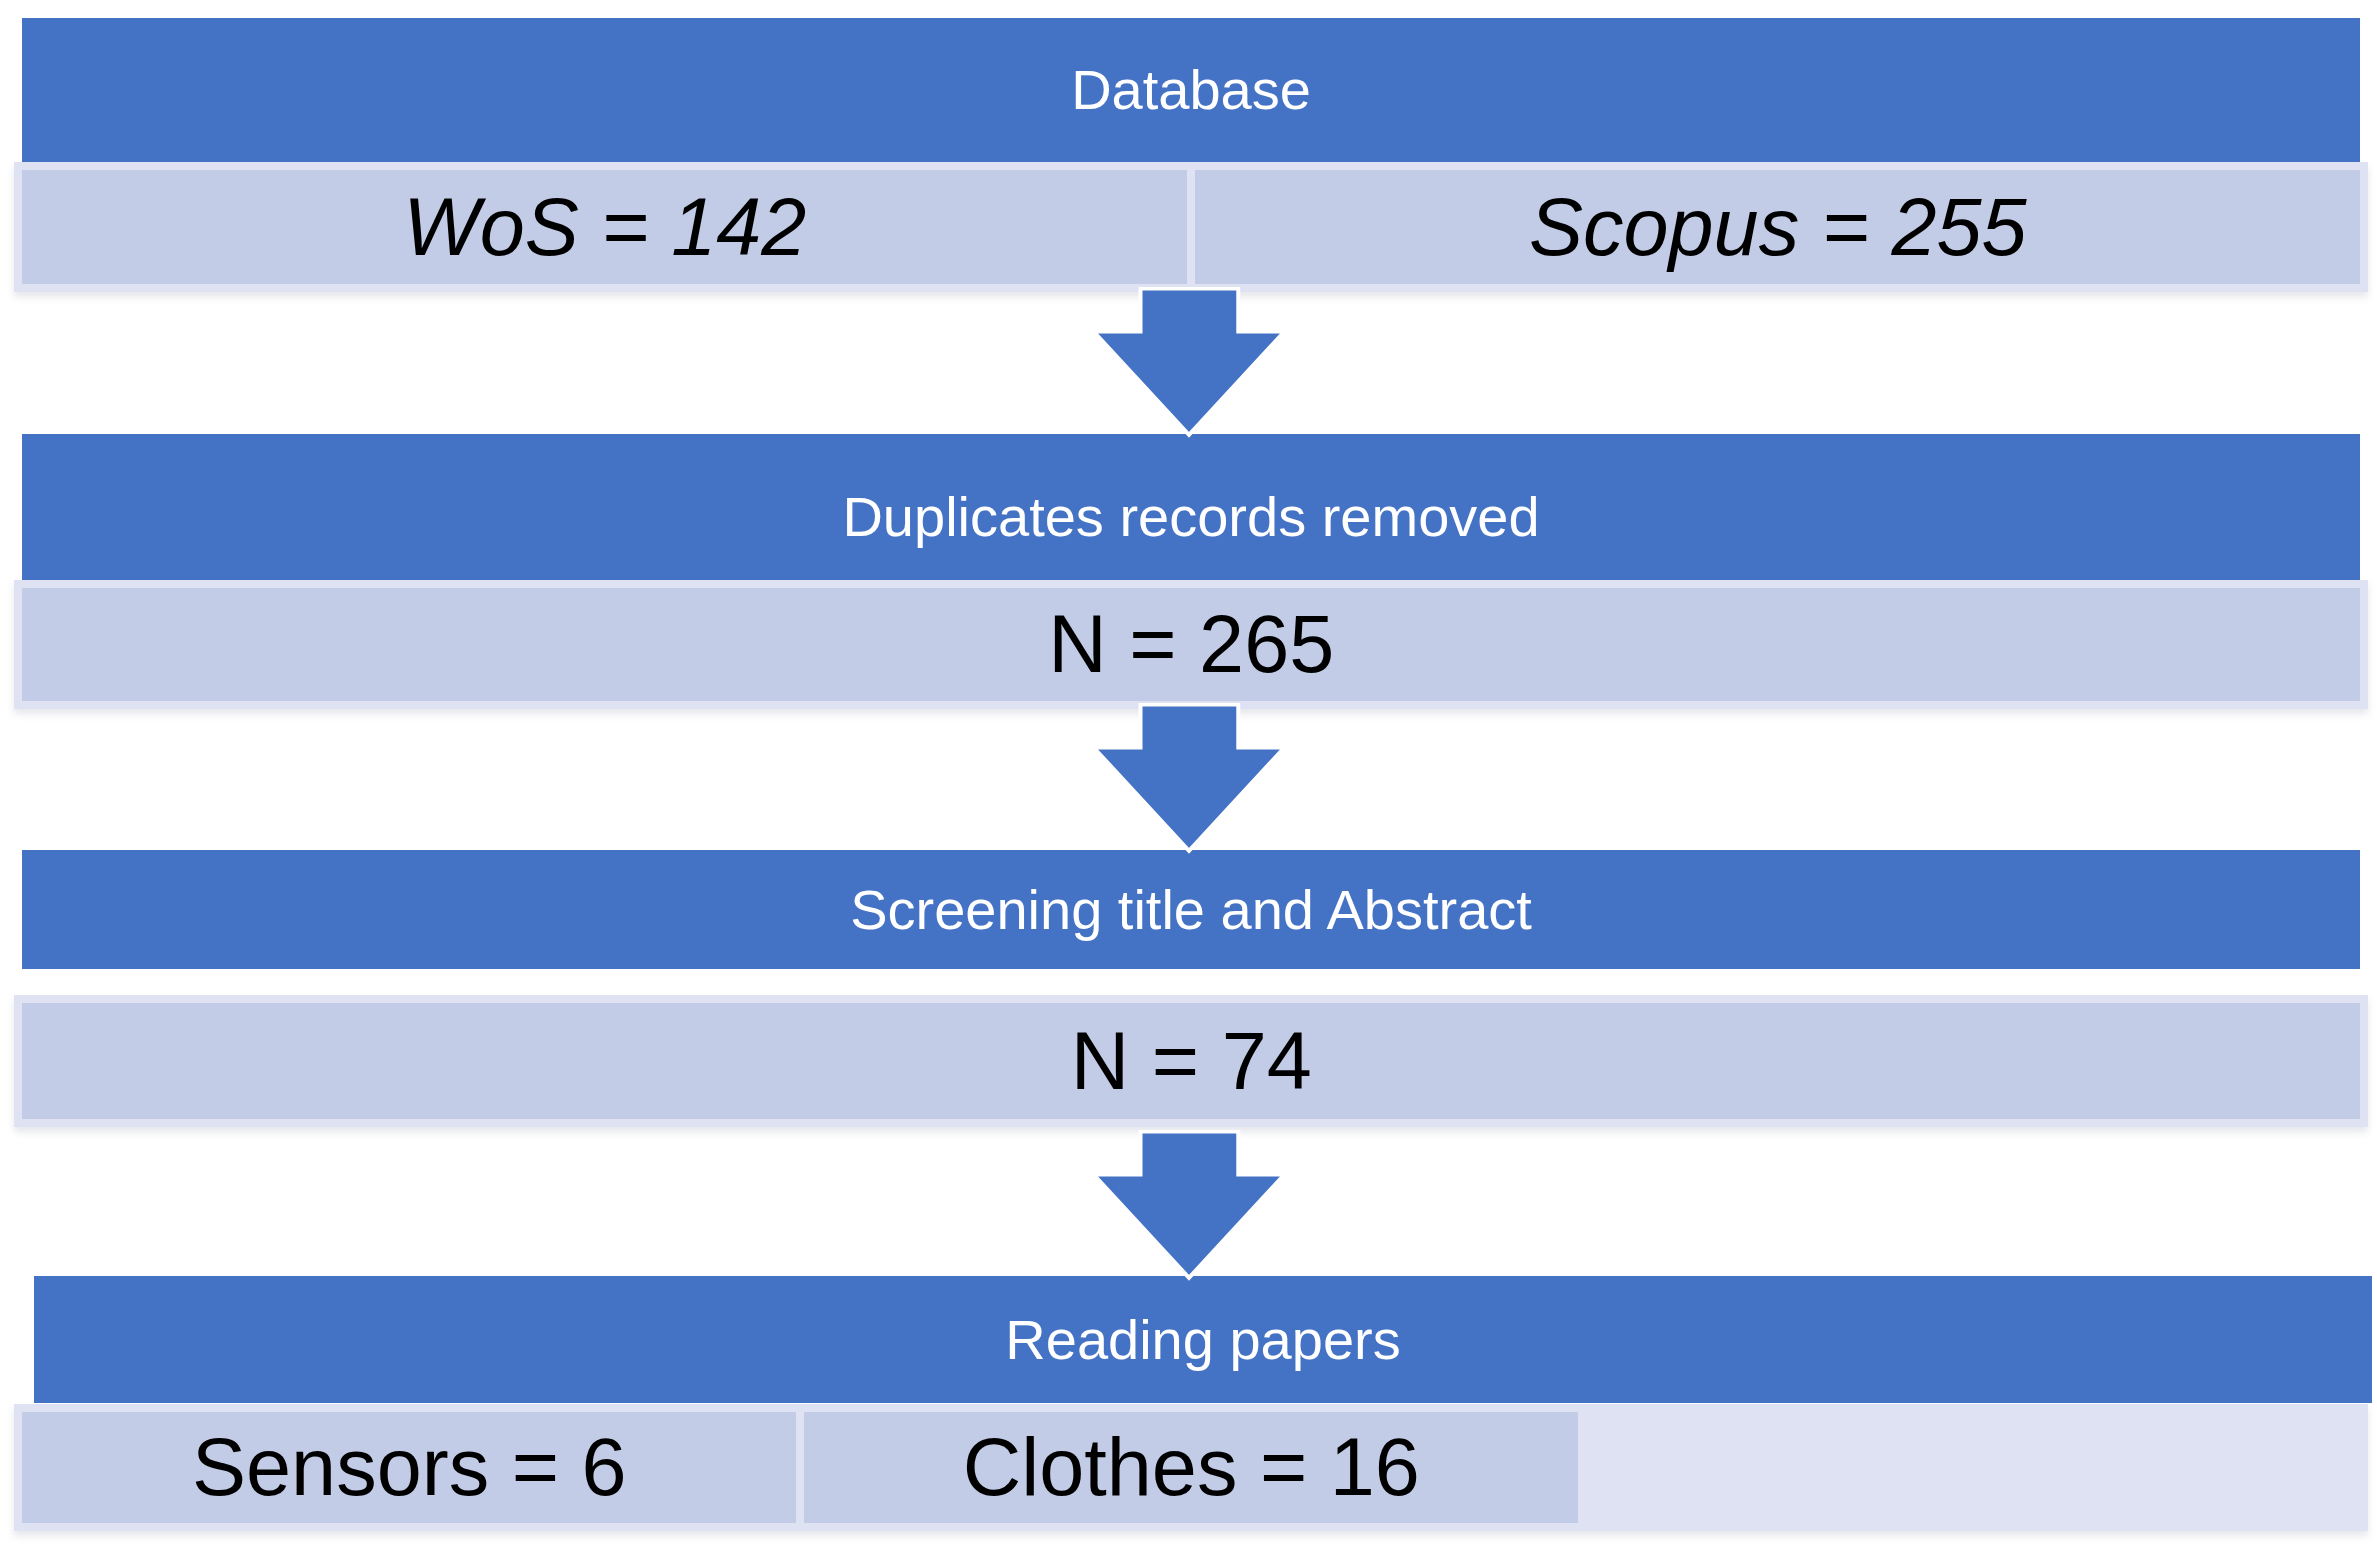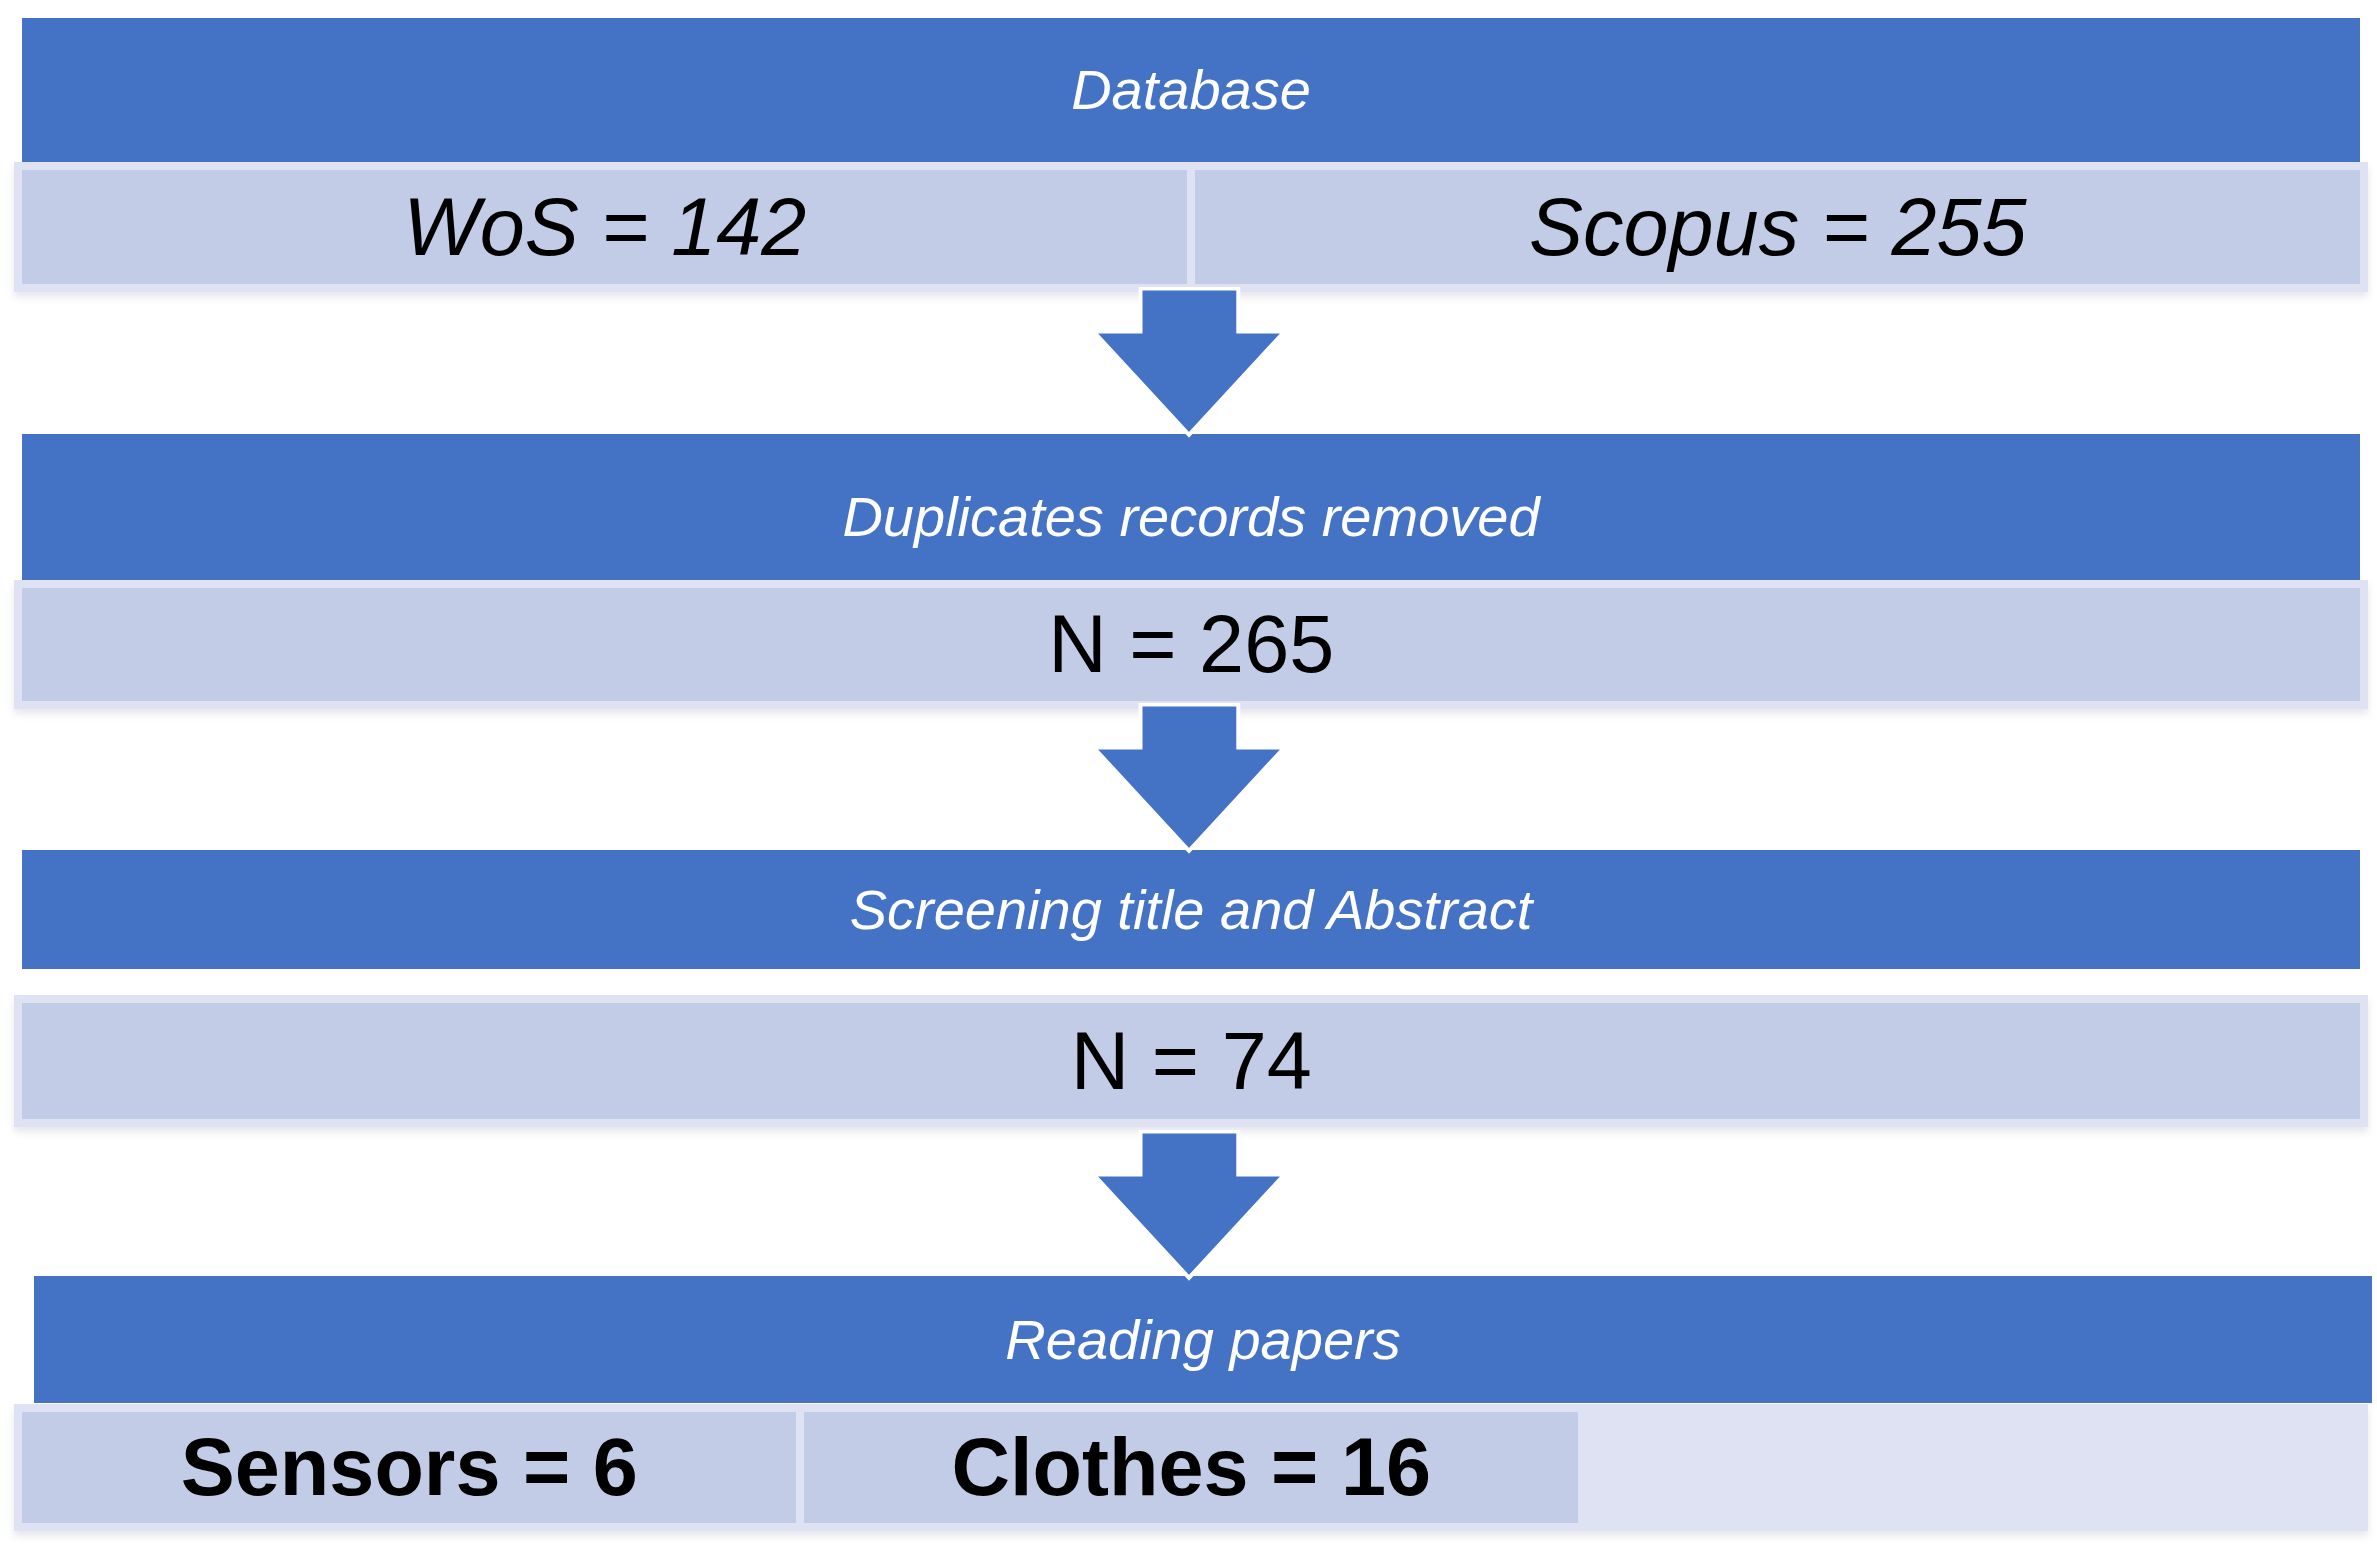--- a/index.html
+++ b/index.html
@@ -18,21 +18,20 @@
     overflow:hidden;position:relative;
   }
   .canvas{position:absolute;left:0;top:0;width:2377px;height:1545px;}
   .flow-header{
     position:absolute;left:22px;width:2338px;
     background:var(--header-blue);
     color:var(--header-text);
     display:flex;align-items:center;justify-content:center;
     font-size:56px;letter-spacing:0px;line-height:1;
     z-index:1;
-    font-style:italic;
   }
   .flow-body{
     position:absolute;left:14.3px;width:2354px;
     background:var(--body-halo);
     padding:8px;box-sizing:border-box;
     display:grid;grid-gap:8px;
     box-shadow:0 4.8px 7.2px rgba(110,120,150,0.18);
     z-index:1;
   }
   .cols-1{grid-template-columns:1fr;}
@@ -92,21 +91,21 @@
     </div>
   </div>
 
   <svg class="arrow" style="top:1130px;" viewBox="0 0 244 190" aria-hidden="true">
     <polygon points="61,2 184,2 184,56 242,56 122,186 2,56 61,56" fill="#4472C4" stroke="#FFFFFF" stroke-width="5"></polygon>
   </svg>
 
   <div class="flow-header" style="top:1276px;height:127px;margin-left:12px;">
     <span>Reading papers</span>
   </div>
-  <div class="flow-body cols-3" style="top:1404px;height:127px;font-weight:bold;">
+  <div class="flow-body cols-3" style="top:1404px;height:127px;">
     <div class="flow-cell">
       <span>Sensors = 6</span>
     </div>
     <div class="flow-cell">
       <span>Clothes = 16</span>
     </div>
   </div>
 
 </div>
 

